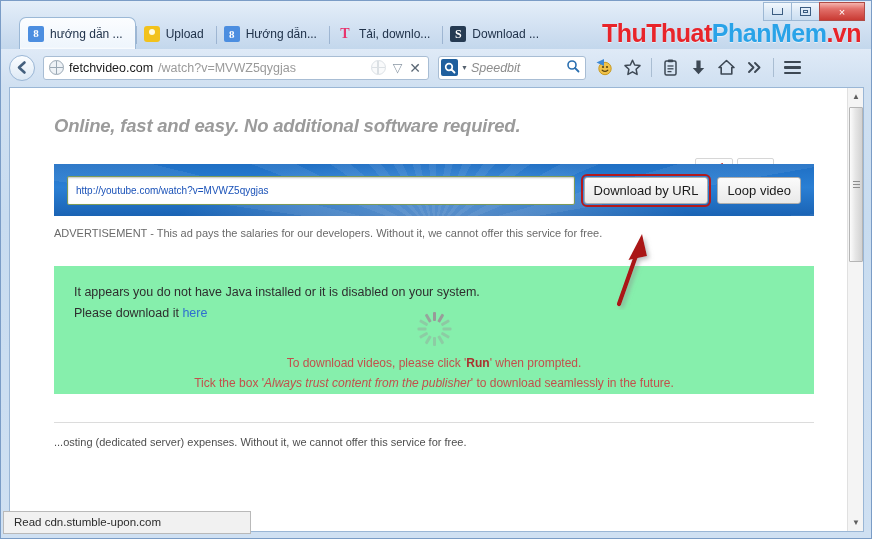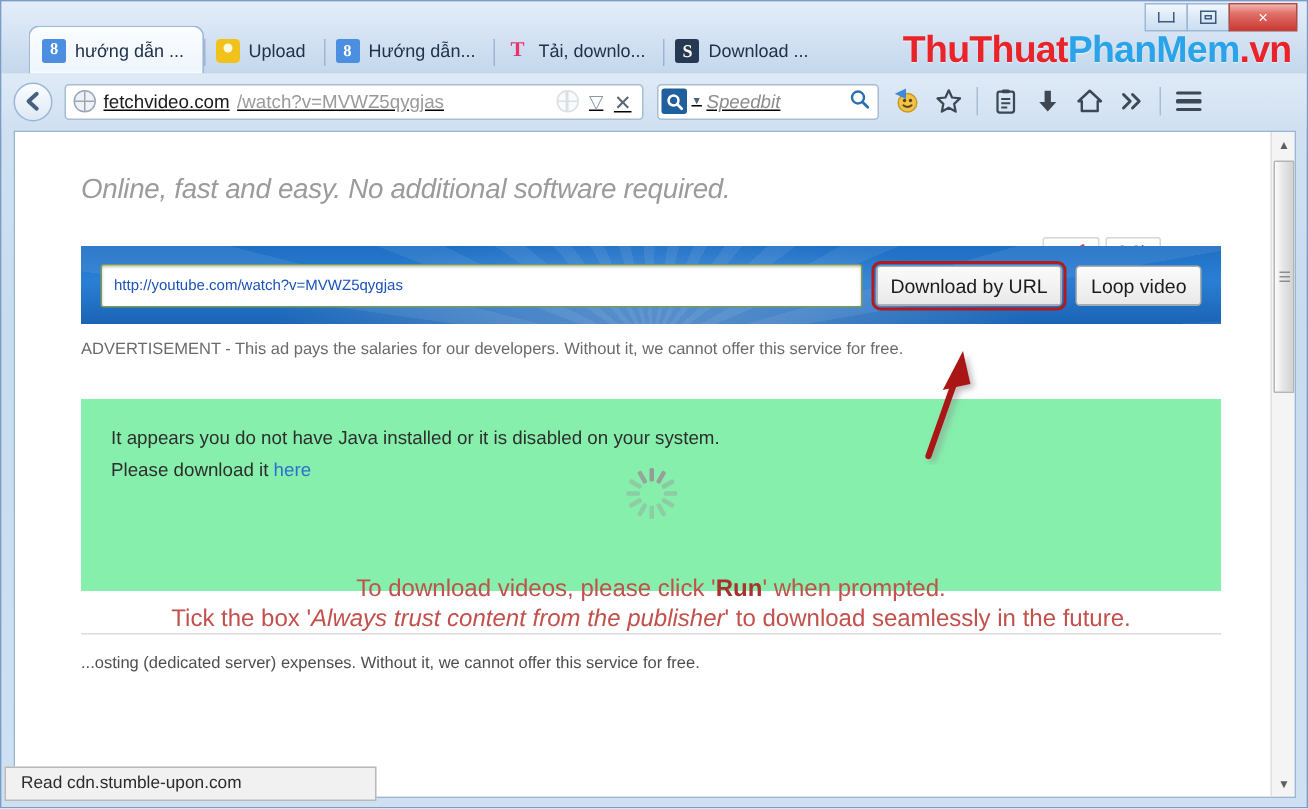--- a/index.html
+++ b/index.html
@@ -113,21 +113,20 @@
   .glyph-max { width: 11px; height: 9px; border: 1px solid #3b5c80; position: relative; }
   .glyph-max::before { content:""; position:absolute; left:2px; top:2px; right:2px; bottom:2px; border:1px solid #3b5c80; }
 
   
   .navbar {
     position: absolute; left: 0; top: 48px;
     width: 872px; height: 37px;
     background: linear-gradient(to bottom, #dfeaf7 0%, #d0e0f1 100%);
     display: flex; align-items: center;
     padding: 0 8px;
-    text-decoration: underline;
   }
   .backbtn {
     width: 26px; height: 26px; border-radius: 50%;
     background: linear-gradient(to bottom, #fbfdff 0%, #dde9f5 100%);
     border: 1px solid #9ab6d5;
     display: flex; align-items: center; justify-content: center;
     color: #4a6party; margin-right: 8px; flex: 0 0 26px;
   }
   .urlbar {
     flex: 0 0 386px;
@@ -197,21 +196,21 @@
   }
 
   .content { position: absolute; left: 44px; top: 20px; width: 760px; }
 
   h1.headline {
     font-size: 29px; font-weight: bold; color: #222;
     letter-spacing: -0.4px; line-height: 1.15;
   }
   .subline {
     font-size: 18.5px; font-style: italic; color: #9b9b9b;
-    margin-top: 7px; letter-spacing: -0.2px;
+    margin-top: 7px; letter-spacing: -0.2px; font-weight: bold;
   }
 
   .gplus {
     position: absolute; right: 40px; top: 50px;
     display: flex; align-items: flex-start; gap: 4px;
   }
   .gplus-btn {
     border: 1px solid #d6d6d6; border-radius: 2px;
     background: linear-gradient(to bottom, #fefefe, #f3f3f3);
     padding: 2px 7px; font-size: 14px; font-weight: bold;
@@ -304,21 +303,21 @@
   .spinner i {
     position: absolute; left: 50%; top: 0;
     width: 3px; height: 9px; margin-left: -1.5px;
     background: #999; border-radius: 1px;
     transform-origin: 1.5px 17px;
   }
 
   .redline {
     position: absolute; left: 0; right: 0;
     text-align: center;
-    font-size: 16px; color: #c2504c; margin-top: 28px;
+    font-size: 12px; color: #c2504c;
   }
   .redline b { color: #a9322f; }
   .redline i { font-style: italic; }
 
   .hr { margin-top: 28px; border-top: 1px solid #dcdcdc; }
   .bottomnote { margin-top: 13px; font-size: 11px; color: #4e4e4e; }
 
   
   .arrow { position: absolute; left: 596px; top: 231px; z-index: 40; pointer-events: none; }
 

